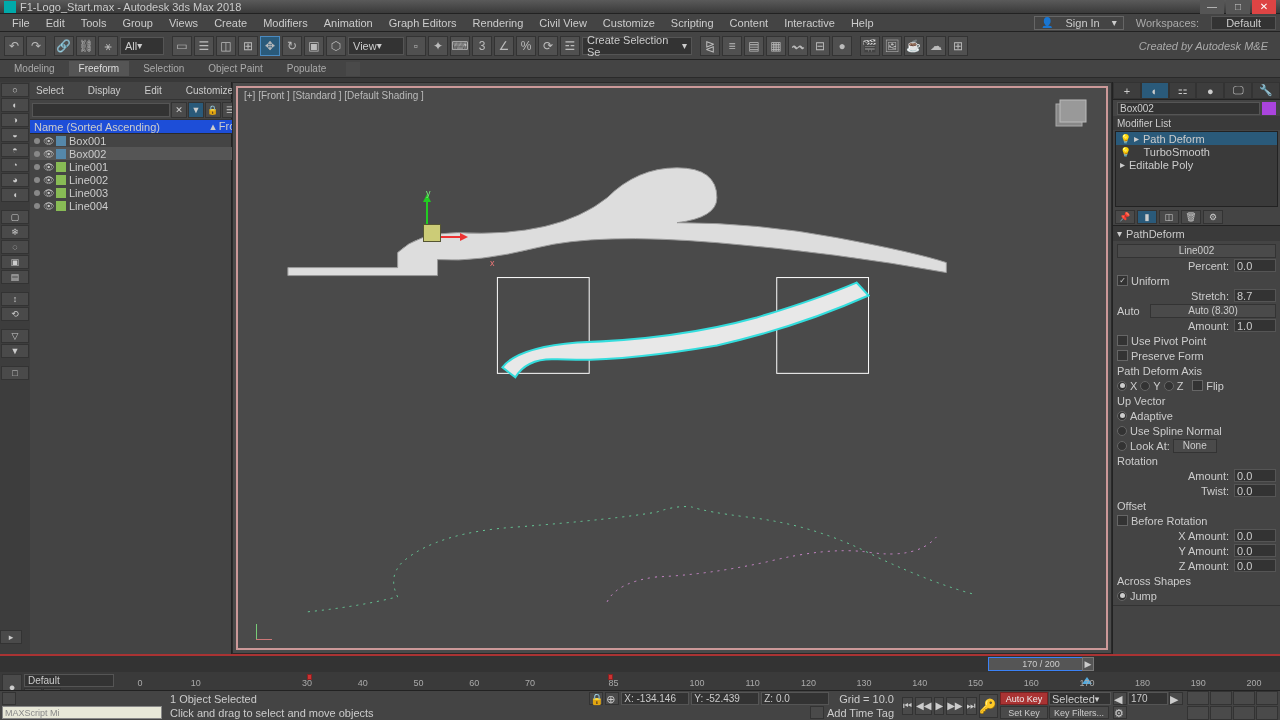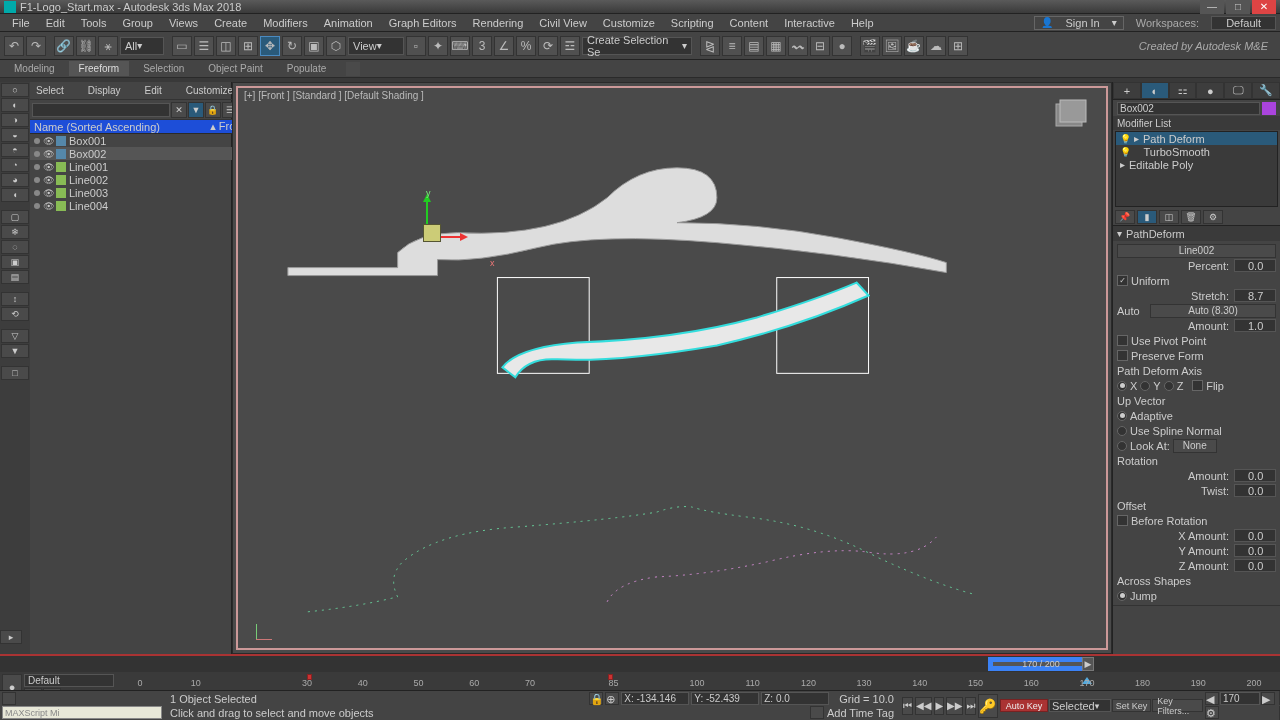--- a/index.html
+++ b/index.html
@@ -79,29 +79,29 @@
 .mrow .bulb{width:10px;font-size:9px}
 .modbtns{height:18px;display:flex;gap:2px;padding:2px;border-bottom:1px solid #222}
 .modbtns .mb{width:20px;height:14px;background:#4a4a4a;border:1px solid #333;font-size:9px;display:flex;align-items:center;justify-content:center}
 .modbtns .mb.active{background:#2a5a7a}
 .rollout{border-bottom:1px solid #333}
 .rollhead{height:15px;background:#3a3a3a;display:flex;align-items:center;padding:0 4px;font-size:10px;gap:4px}
 .rollbody{padding:2px 4px}
 .prow{display:flex;align-items:center;height:15px;font-size:10px;gap:3px}
 .prow .lbl{flex:1;text-align:right;padding-right:2px}
 .prow .lblL{text-align:left}
-.spinner{width:42px;height:13px;background:#333;border:1px solid #555;font-size:10px;padding:0 13px;display:flex;align-items:center}
+.spinner{width:42px;height:13px;background:#333;border:1px solid #555;font-size:10px;padding:0 2px;display:flex;align-items:center}
 .panelbtn{height:14px;background:#4a4a4a;border:1px solid #333;display:flex;align-items:center;justify-content:center;font-size:10px;flex:1}
 .chk{width:11px;height:11px;border:1px solid #666;background:#333;display:flex;align-items:center;justify-content:center;font-size:8px}
 .radio{width:10px;height:10px;border-radius:50%;border:1px solid #666;background:#333;display:flex;align-items:center;justify-content:center}
 .radio.on::after{content:"";width:5px;height:5px;border-radius:50%;background:#ccc}
 .dim{color:#777}
 
 .timeslider{position:absolute;left:0;right:0;bottom:48px;height:18px;background:#333;border-top:2px solid #a33;display:flex;align-items:center}
-.timeslider .handle{position:absolute;left:988px;width:106px;height:14px;background:#555;border:5px solid #3b82f6;top:1px;display:flex;align-items:center;justify-content:center;font-size:9px}
+.timeslider .handle{position:absolute;left:988px;width:106px;height:14px;background:#555;border:1px solid #3b82f6;top:1px;display:flex;align-items:center;justify-content:center;font-size:9px}
 .timeslider .arrow{position:absolute;width:12px;height:14px;background:#555;border:1px solid #777;top:1px;display:flex;align-items:center;justify-content:center;font-size:9px}
 .timeruler{position:absolute;left:0;right:0;bottom:30px;height:18px;background:#3a3a3a;display:flex}
 .tickarea{flex:1;position:relative;margin:0 26px}
 .tick{position:absolute;bottom:2px;font-size:9px;color:#aaa;transform:translateX(-50%)}
 .keyframe{position:absolute;bottom:10px;width:5px;height:6px;background:#c33;border:1px solid #822}
 .caret{position:absolute;bottom:6px;width:0;height:0;border:5px solid transparent;border-bottom:7px solid #5ad;transform:translateX(-50%)}
 
 .statusbar{position:absolute;left:0;right:0;bottom:0;height:30px;background:#444;border-top:1px solid #222;display:flex}
 .status-left{width:164px;display:flex;flex-direction:column;padding:1px 2px;gap:1px}
 .status-left .row{display:flex;gap:2px;height:13px}
@@ -552,21 +552,21 @@
         </div>
     </div>
   </div>
   <div class="status-right">
     <div class="playbtn">⏮</div>
     <div class="playbtn">◀◀</div>
     <div class="playbtn">▶</div>
     <div class="playbtn">▶▶</div>
     <div class="playbtn">⏭</div>
     <div class="playbtn" style="width:24px;height:24px;font-size:14px">🔑</div>
-    <div style="display:flex;flex-direction:row;gap:1px">
+    <div style="display:flex;flex-direction:column;gap:1px">
       <div style="display:flex;gap:1px">
           <div class="autokey">Auto Key</div>
           <div class="seldd"><span>Selected</span> ▾</div>
         </div>
       <div style="display:flex;gap:1px">
           <div class="setkey">Set Key</div>
           <div class="keyfilt">Key Filters...</div>
         </div>
     </div>
     <div style="display:flex;flex-direction:column;gap:1px">

